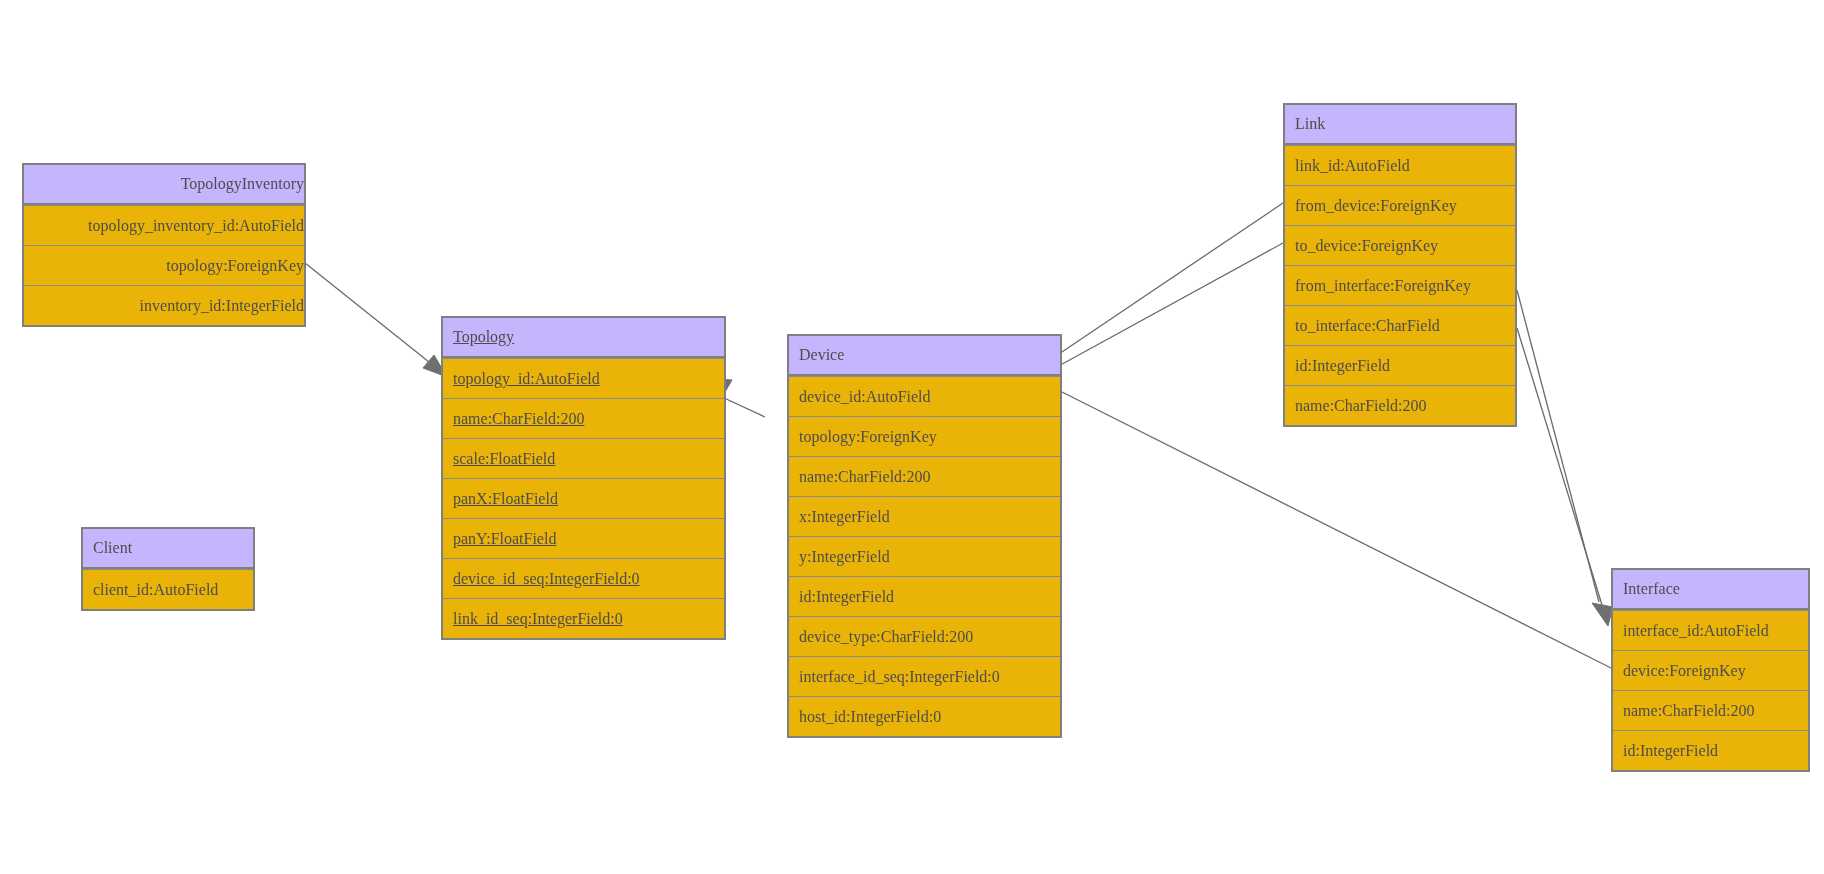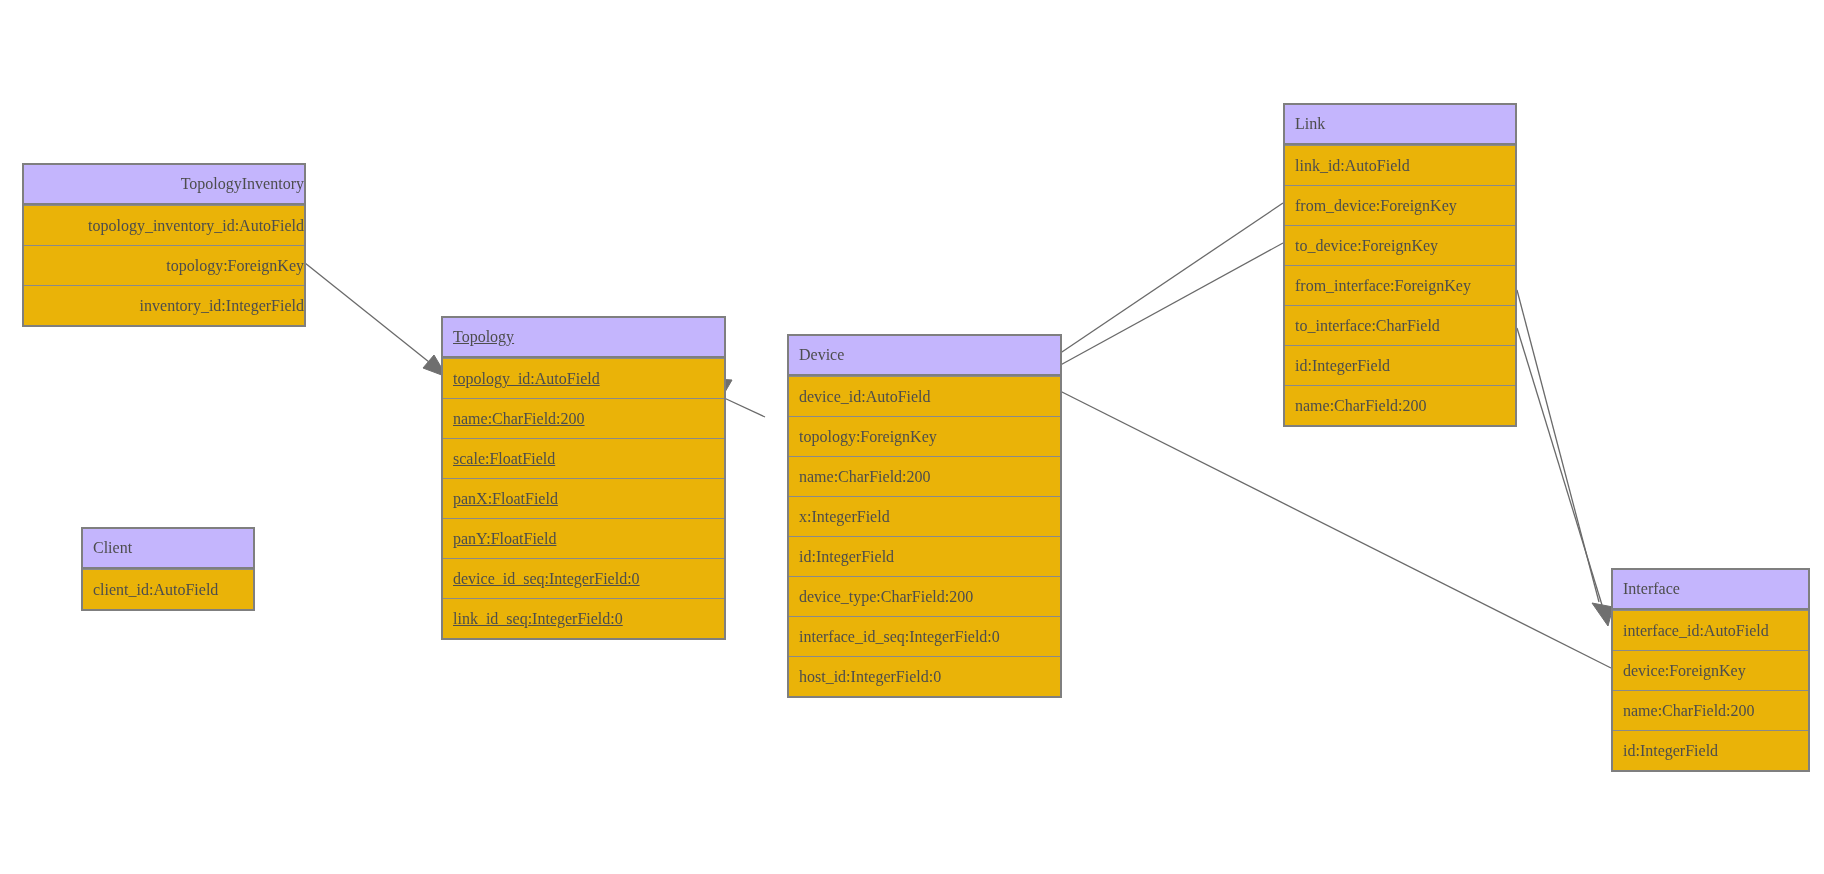--- a/index.html
+++ b/index.html
@@ -103,20 +103,21 @@
     <div class="header">Client</div>
     <div class="row">client_id:AutoField</div>
   </div>
 
   <div class="entity" id="t-device">
     <div class="header">Device</div>
     <div class="row">device_id:AutoField</div>
     <div class="row">topology:ForeignKey</div>
     <div class="row">name:CharField:200</div>
     <div class="row">x:IntegerField</div>
+    <div class="row">y:IntegerField</div>
     <div class="row">id:IntegerField</div>
     <div class="row">device_type:CharField:200</div>
     <div class="row">interface_id_seq:IntegerField:0</div>
     <div class="row">host_id:IntegerField:0</div>
   </div>
 
   <div class="entity" id="t-link">
     <div class="header">Link</div>
     <div class="row">link_id:AutoField</div>
     <div class="row">from_device:ForeignKey</div>

